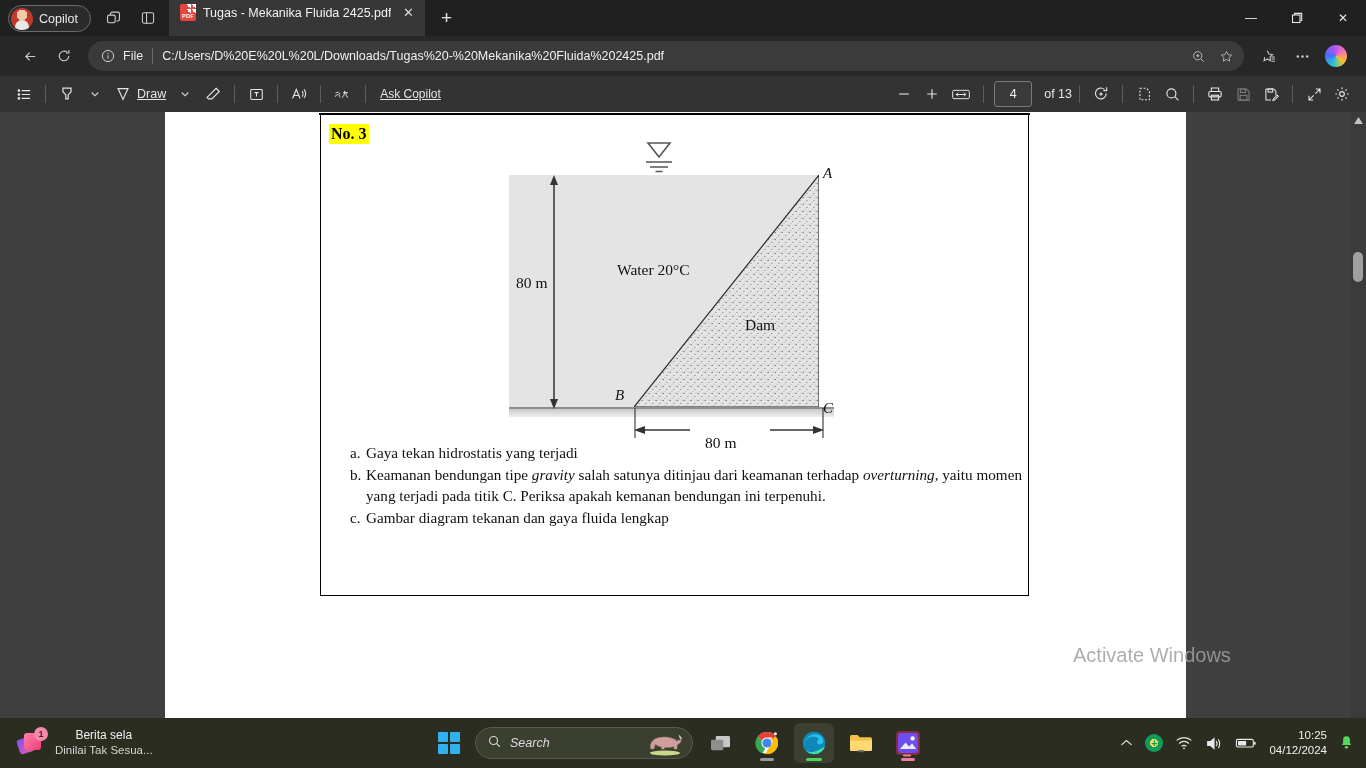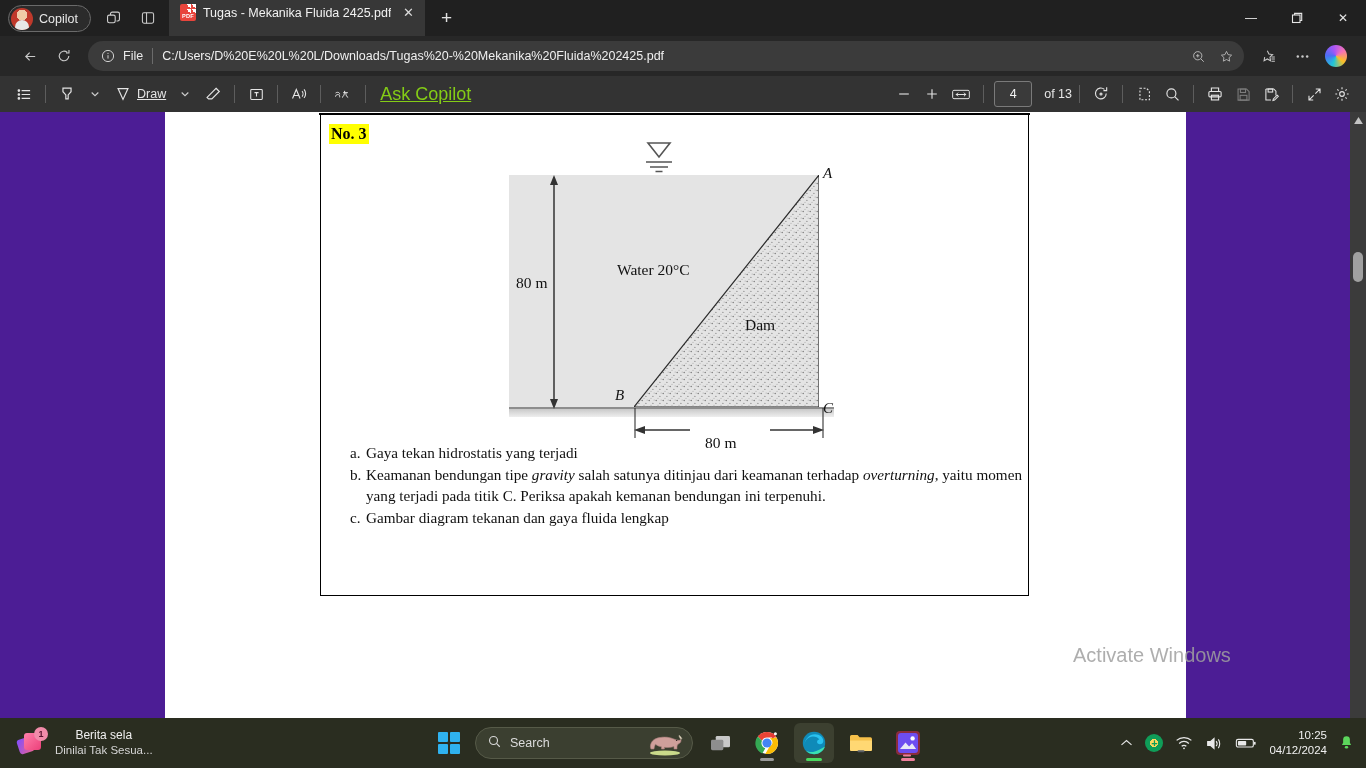--- a/index.html
+++ b/index.html
@@ -116,34 +116,34 @@
   
   .pdftoolbar {
     position: absolute; left: 0; top: 76px; width: 1366px; height: 36px;
     background: #333333; display: flex; align-items: center; padding: 0 10px;
     color: #e6e6e6; font-size: 12.5px;
   }
   .tb { height: 28px; min-width: 28px; padding: 0 5px; border-radius: 4px;
         display: flex; align-items: center; justify-content: center; gap: 5px; color: #e4e4e4; text-decoration: underline; }
   .tbsep { width: 1px; height: 18px; background: #5d5d5d; margin: 0 7px; flex: none; }
   .chev { font-size: 9px; color: #cfcfcf; }
-  .copilot-text { color: #84cc16; font-size: 18px; padding: 0 7px; }
+  .copilot-text { color: #e5e5e5; font-size: 12px; padding: 0 7px; }
   .pagebox {
     width: 38px; height: 26px; border: 1px solid #7a7a7a; border-radius: 3px;
     background: #3a3a3a; color: #f3f3f3; font-size: 12.5px;
     display: flex; align-items: center; justify-content: center; margin: 0 3px;
   }
   .ofpages { color: #e6e6e6; font-size: 12.5px; margin-left: 9px; }
   .tb-right { margin-left: auto; display: flex; align-items: center; }
   .dimmed { color: #7d7d7d; }
 
   
   .viewer {
     position: absolute; left: 0; top: 112px; width: 1366px; height: 606px;
-    background: #4c1d95;
+    background: #404040;
   }
   .page {
     position: absolute; left: 165px; top: 0; width: 1021px; height: 606px;
     background: #ffffff;
   }
   .qbox {
     position: absolute; left: 155px; top: 2px; width: 709px; height: 482px;
     border: 1.6px solid #000; border-top: none;
   }
   .qbox::before {
@@ -236,21 +236,21 @@
 
   .tb-center {
     position: absolute; left: 50%; transform: translateX(-50%);
     display: flex; align-items: center; gap: 7px;
   }
   .winlogo { width: 22px; height: 22px; display: grid; grid-template-columns: 1fr 1fr;
              grid-template-rows: 1fr 1fr; gap: 2.5px; margin-right: 8px; }
   .winlogo i { background: #2fb2ef; border-radius: 1px; display: block; }
   .searchpill {
     width: 218px; height: 32px; border-radius: 16px; background: #3b3f30;
-    border: 1px solid #565a48; display: flex; align-items: center; padding: 0 6px 0 11px; gap: 8px;
+    border: 1px solid #565a48; display: flex; align-items: center; padding: 0 6px 0 11px; gap: 8px; font-style: italic;
   }
   .search-label { color: #dcdcdc; font-size: 12.5px; flex: 1; }
   .rhino { width: 42px; height: 26px; flex: none; }
   .tbapp { width: 40px; height: 40px; display: flex; align-items: center; justify-content: center; position: relative; }
   .tbapp.active { background: #3c4030; border-radius: 6px; }
   .dot { position: absolute; bottom: 2px; left: 50%; transform: translateX(-50%);
          width: 14px; height: 3px; border-radius: 2px; background: #9a9a9a; }
   .dot.green { background: #4ad85f; width: 16px; }
   .dot.pink  { background: #ef7f9c; width: 14px; }
 

